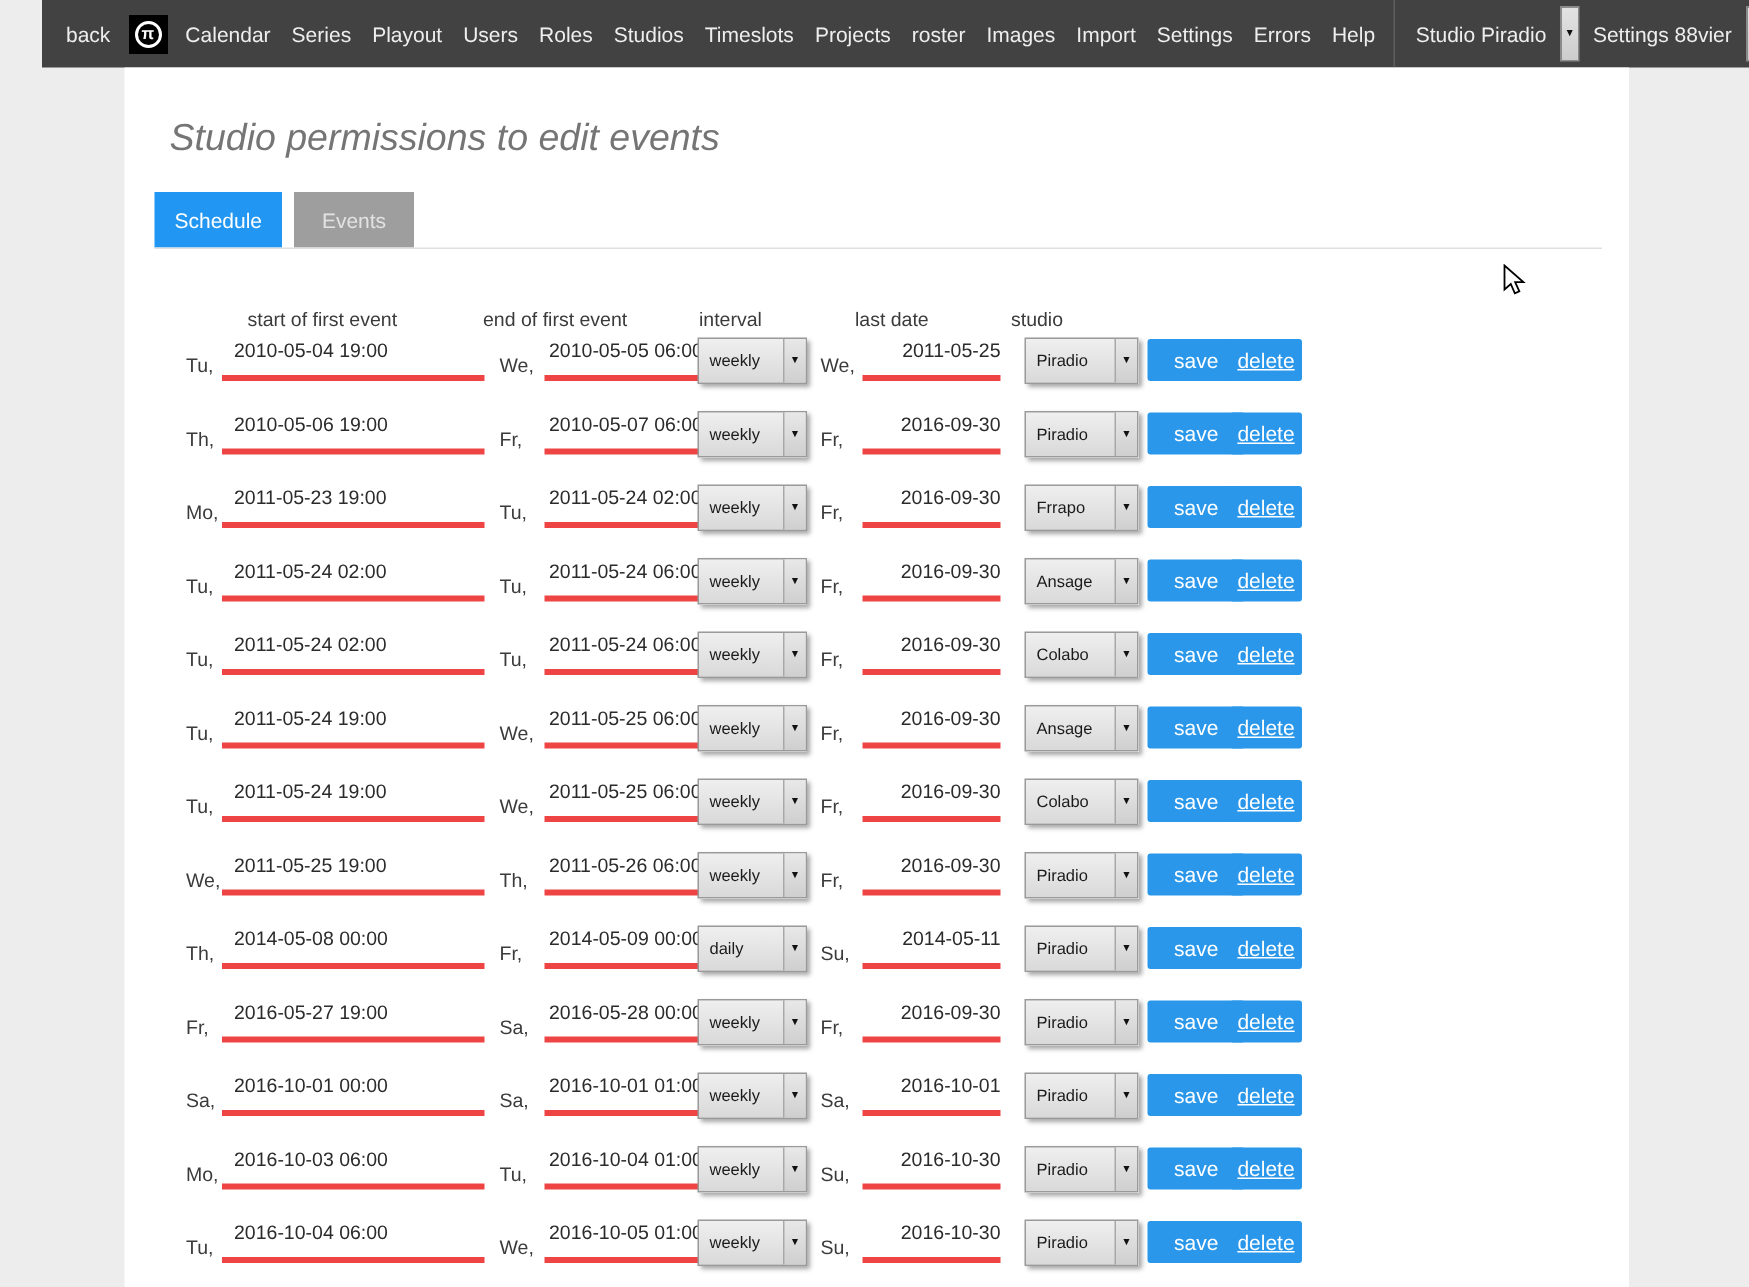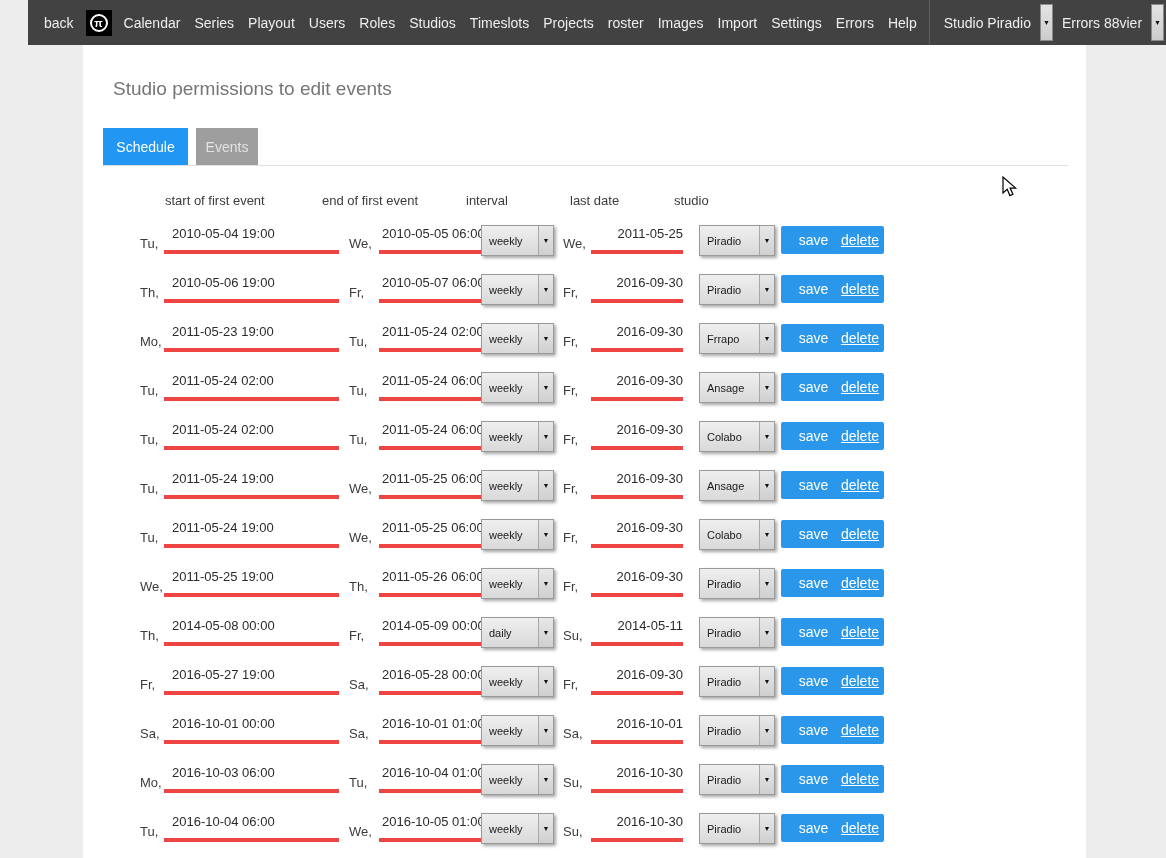--- a/index.html
+++ b/index.html
@@ -34,41 +34,41 @@
     border:1px solid #8a8a8a; display:flex; align-items:center;
     justify-content:center; font-size:7px; color:#111; cursor:pointer;
   }
   .logout { color:#e25352; margin-left:8px; cursor:pointer; }
   
   .card {
     position:absolute; left:83px; top:45px; width:1003px; height:813px;
     background:#fff;
   }
   .page-title {
-    position:absolute; left:30px; top:33px; font-size:19px; color:#757575;
+    position:absolute; left:30px; top:33px; font-size:25px; color:#757575;font-style:italic;
   }
   .tabs { position:absolute; left:20px; top:83px; display:flex; gap:8px; }
   .tab {
     height:37px; display:flex; align-items:center; justify-content:center;
     font-size:14px; cursor:pointer;
   }
   .tab-active { width:85px; background:#2196f3; color:#fff; }
-  .tab-inactive { width:62px; background:#9e9e9e; color:#e2e2e2; }
+  .tab-inactive { width:80px; background:#9e9e9e; color:#e2e2e2; }
   .tab-line {
     position:absolute; left:20px; top:120px; width:965px; height:0;
     border-top:1px solid #e0e0e0;
   }
   
-  .thead { position:absolute; left:0; top:140px; width:1003px; height:37px; }
+  .thead { position:absolute; left:0; top:152px; width:1003px; height:37px; }
   .th { position:absolute; top:8px; font-size:13px; color:#3b3b3b; }
   .th0 { left:82px; }  .th1 { left:239px; } .th2 { left:383px; }
   .th3 { left:487px; } .th4 { left:591px; }
   
   .rows { position:absolute; left:0; top:177px; width:1003px; }
-  .row { position:relative; height:49px;margin-left:16px; }
+  .row { position:relative; height:49px; }
   .day { position:absolute; top:14px; font-size:13px; color:#3b3b3b; }
   .d1 { left:41px; } .d2 { left:250px; } .d3 { left:464px; }
   .inp {
     position:absolute; top:4px; height:28px; border:none; outline:none;
     border-bottom:4px solid #ef4444; background:#fff; font-size:13px;
     color:#2b2b2b; font-family:inherit; padding:0 0 10px 8px;
   }
   .inp1 { left:65px;  width:175px; }
   .inp2 { left:280px; width:103px; padding-left:3px; }
   .inp3 { left:492px; width:92px;text-align:right; }
@@ -131,21 +131,21 @@
 
   <span class="nav-item">Settings</span>
 
   <span class="nav-item">Errors</span>
 
   <span class="nav-item">Help</span>
 </span>
   <span class="nav-right">
     <span class="nav-item">Studio Piradio</span>
     <span class="nav-sel-btn">▼</span>
-    <span class="nav-item">Errors 88vier</span>
+    <span class="nav-item">Settings 88vier</span>
     <span class="nav-sel-btn">▼</span>
     <span class="logout">Logout</span>
 
   </span>
 </div>
 
 <div class="card">
   <div class="page-title">Studio permissions to edit events</div>
 
   <div class="tabs">

